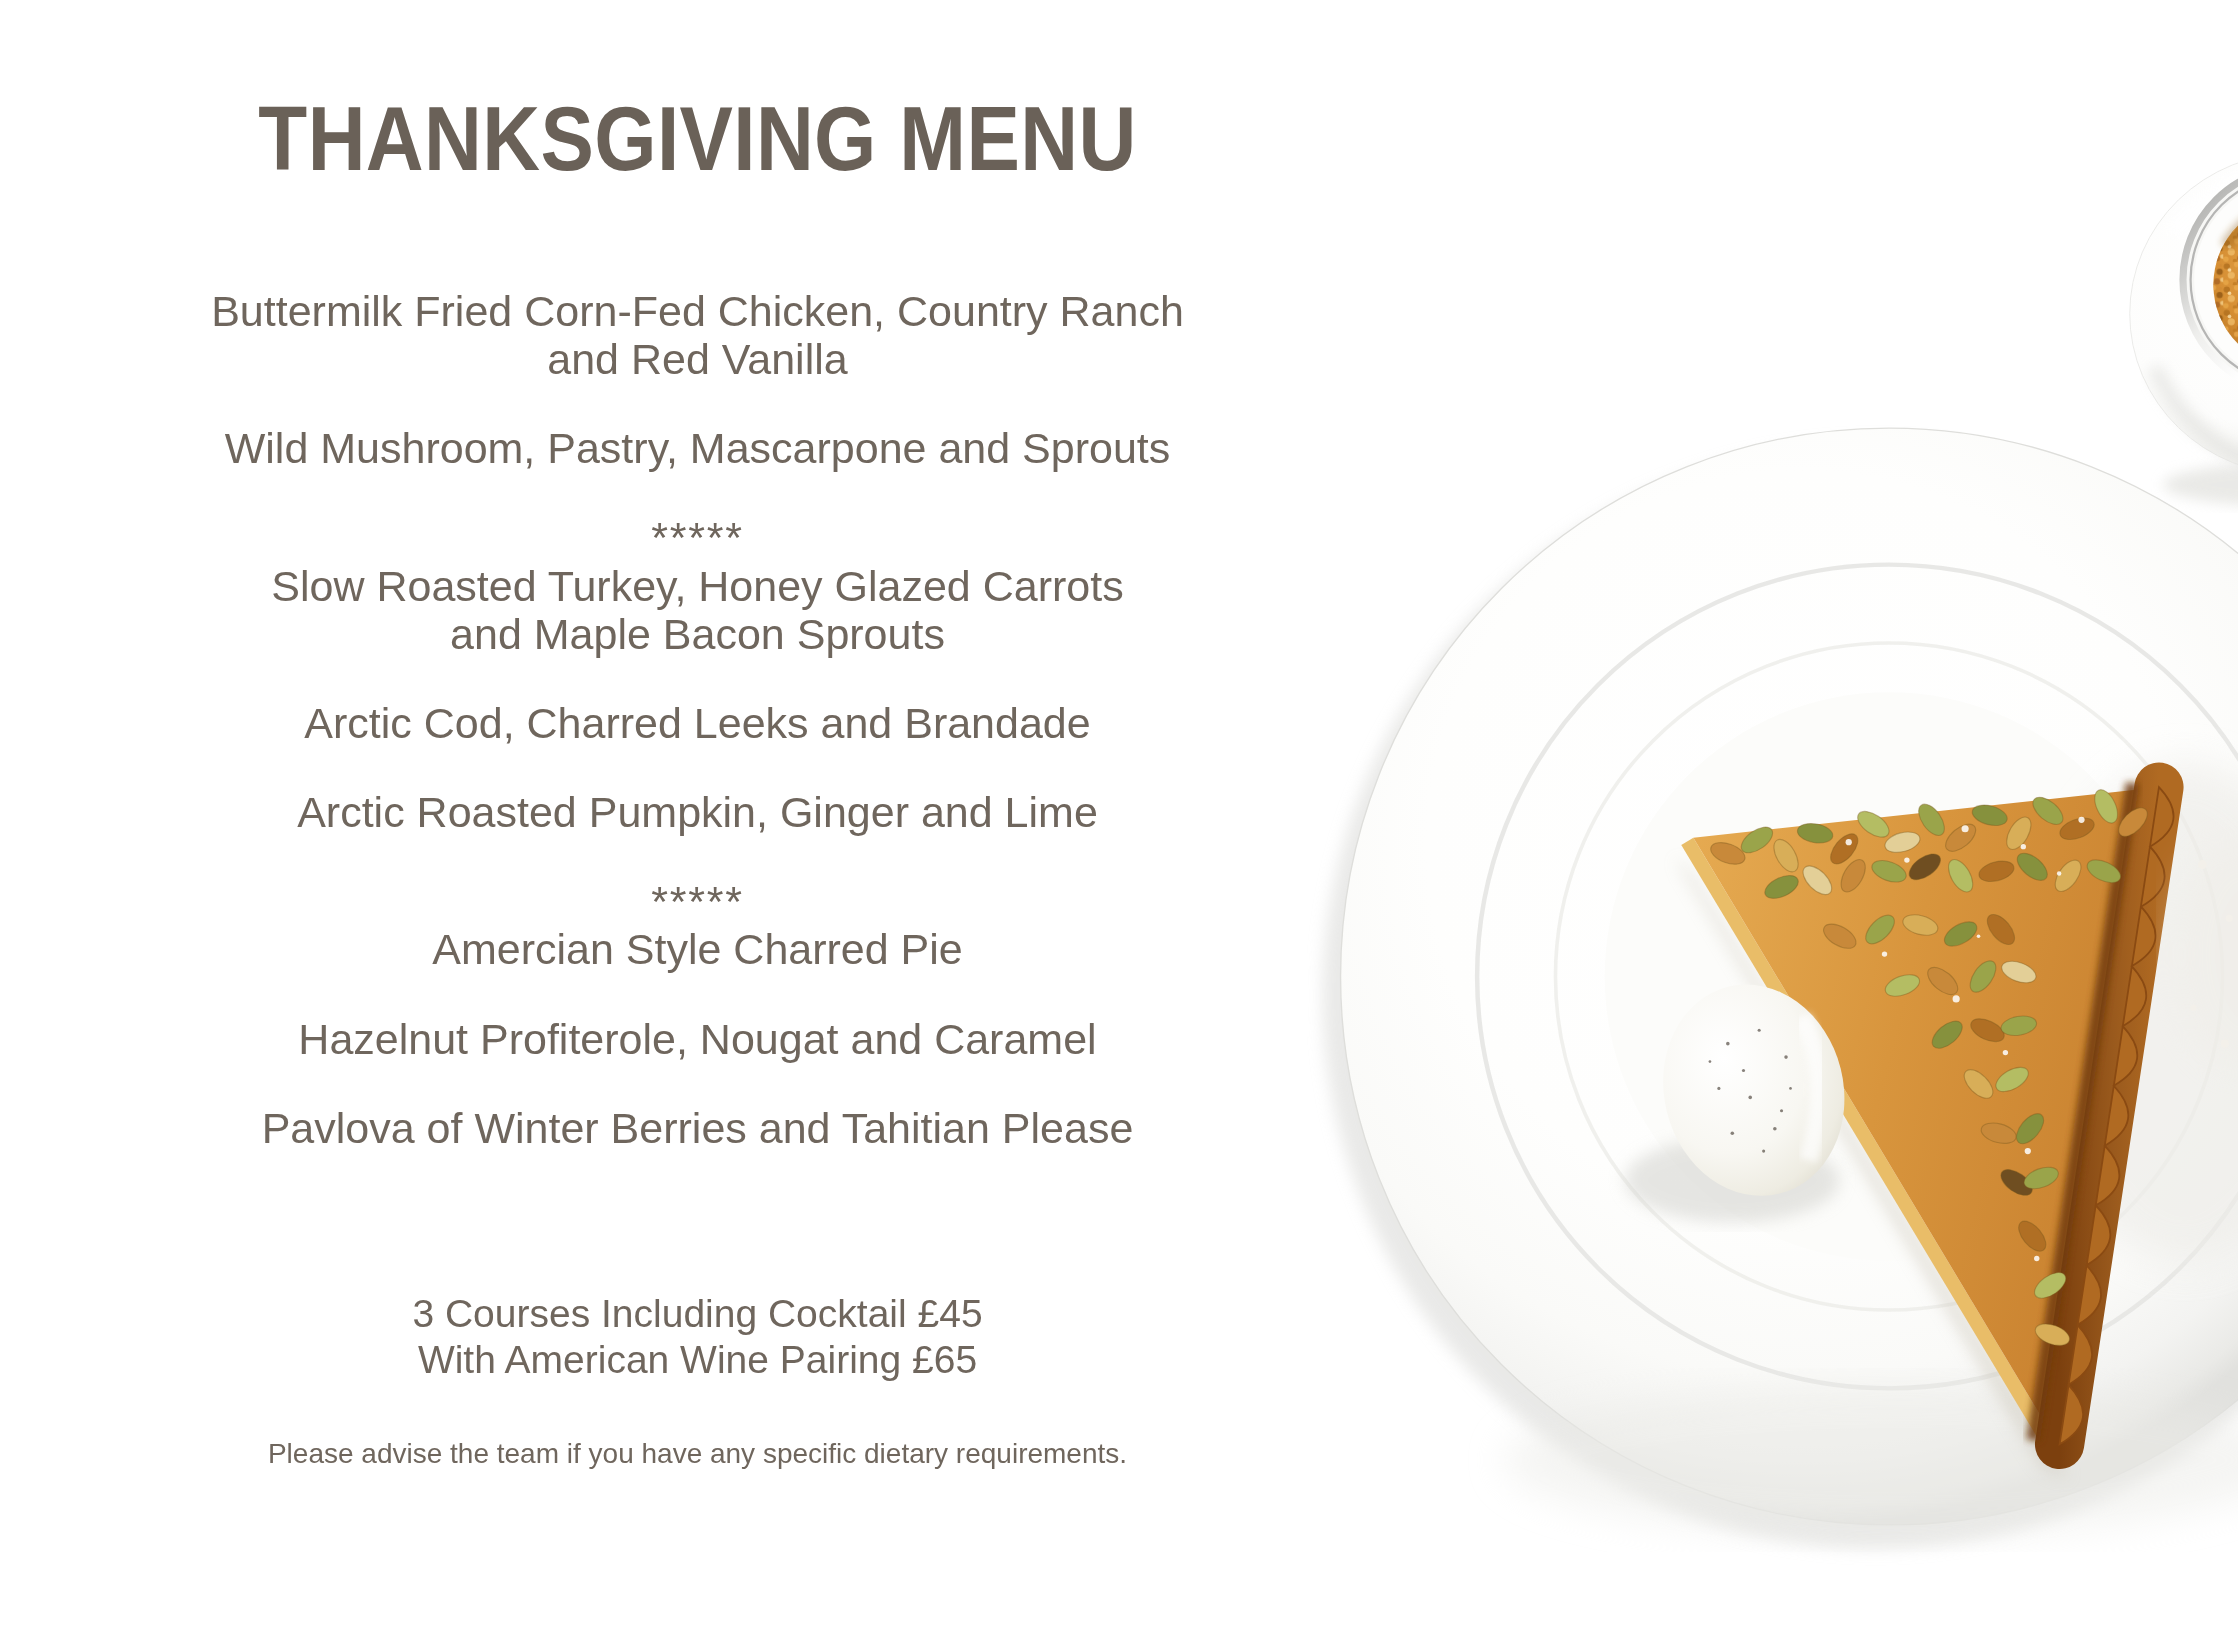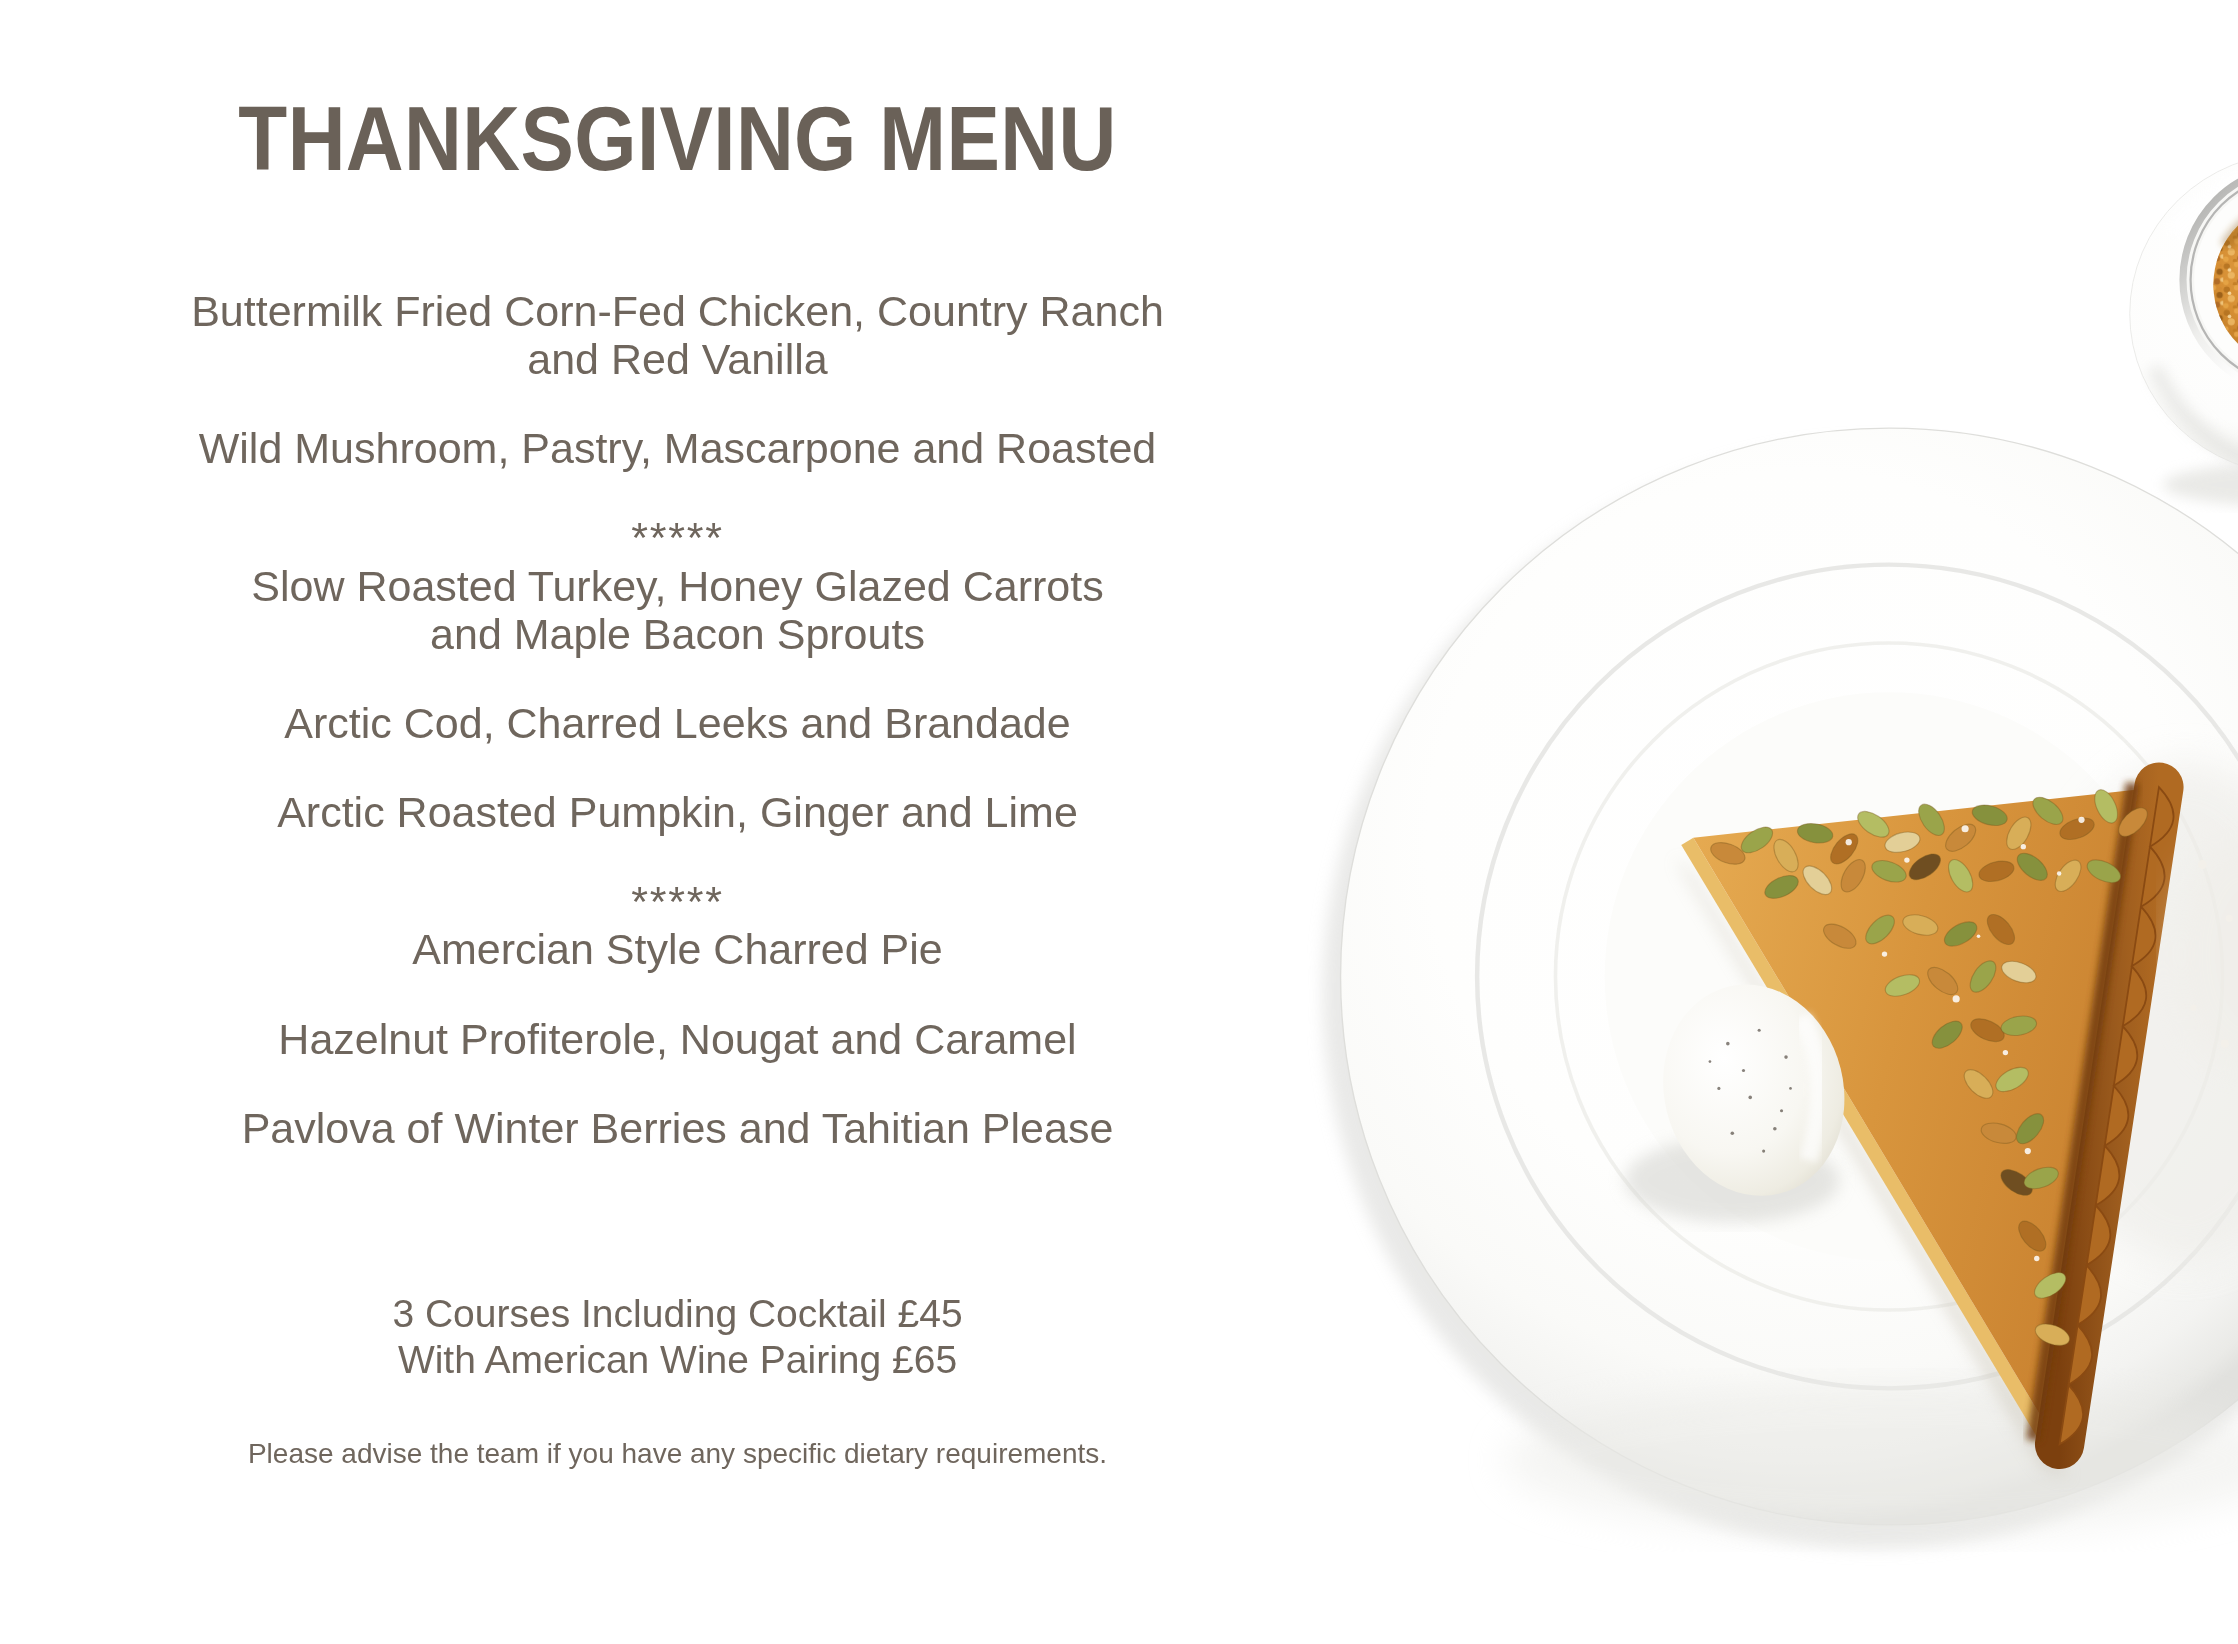--- a/index.html
+++ b/index.html
@@ -5,21 +5,21 @@
   html,body{margin:0;padding:0;background:#ffffff;}
   #canvas{
     position:relative;
     width:2801px;height:1645px;
     background:#ffffff;
     overflow:hidden;
     font-family:"Liberation Sans",sans-serif;
   }
   .menu{
     position:absolute;
-    left:140px;top:94px;width:1075px;
+    left:160px;top:94px;width:1075px;
     text-align:center;
     color:#6f665d;
   }
   .title{
     margin:0 0 103px 0;
     font-size:90px;
     font-weight:bold;
     line-height:1;
     letter-spacing:0.4px;
     color:#6a6158;
@@ -56,21 +56,21 @@
 </head>
 <body>
 
 <div id="canvas">
 
   <section class="menu">
     <h1 class="title">THANKSGIVING MENU</h1>
 
     <p class="item">Buttermilk Fried Corn-Fed Chicken, Country Ranch
 and Red Vanilla</p>
-    <p class="item">Wild Mushroom, Pastry, Mascarpone and Roasted</p>
+    <p class="item">Wild Mushroom, Pastry, Mascarpone and Sprouts</p>
 
     <p class="stars">*****</p>
 
     <p class="item">Slow Roasted Turkey, Honey Glazed Carrots
 and Maple Bacon Sprouts</p>
     <p class="item">Arctic Cod, Charred Leeks and Brandade</p>
     <p class="item">Arctic Roasted Pumpkin, Ginger and Lime</p>
 
     <p class="stars">*****</p>
 

